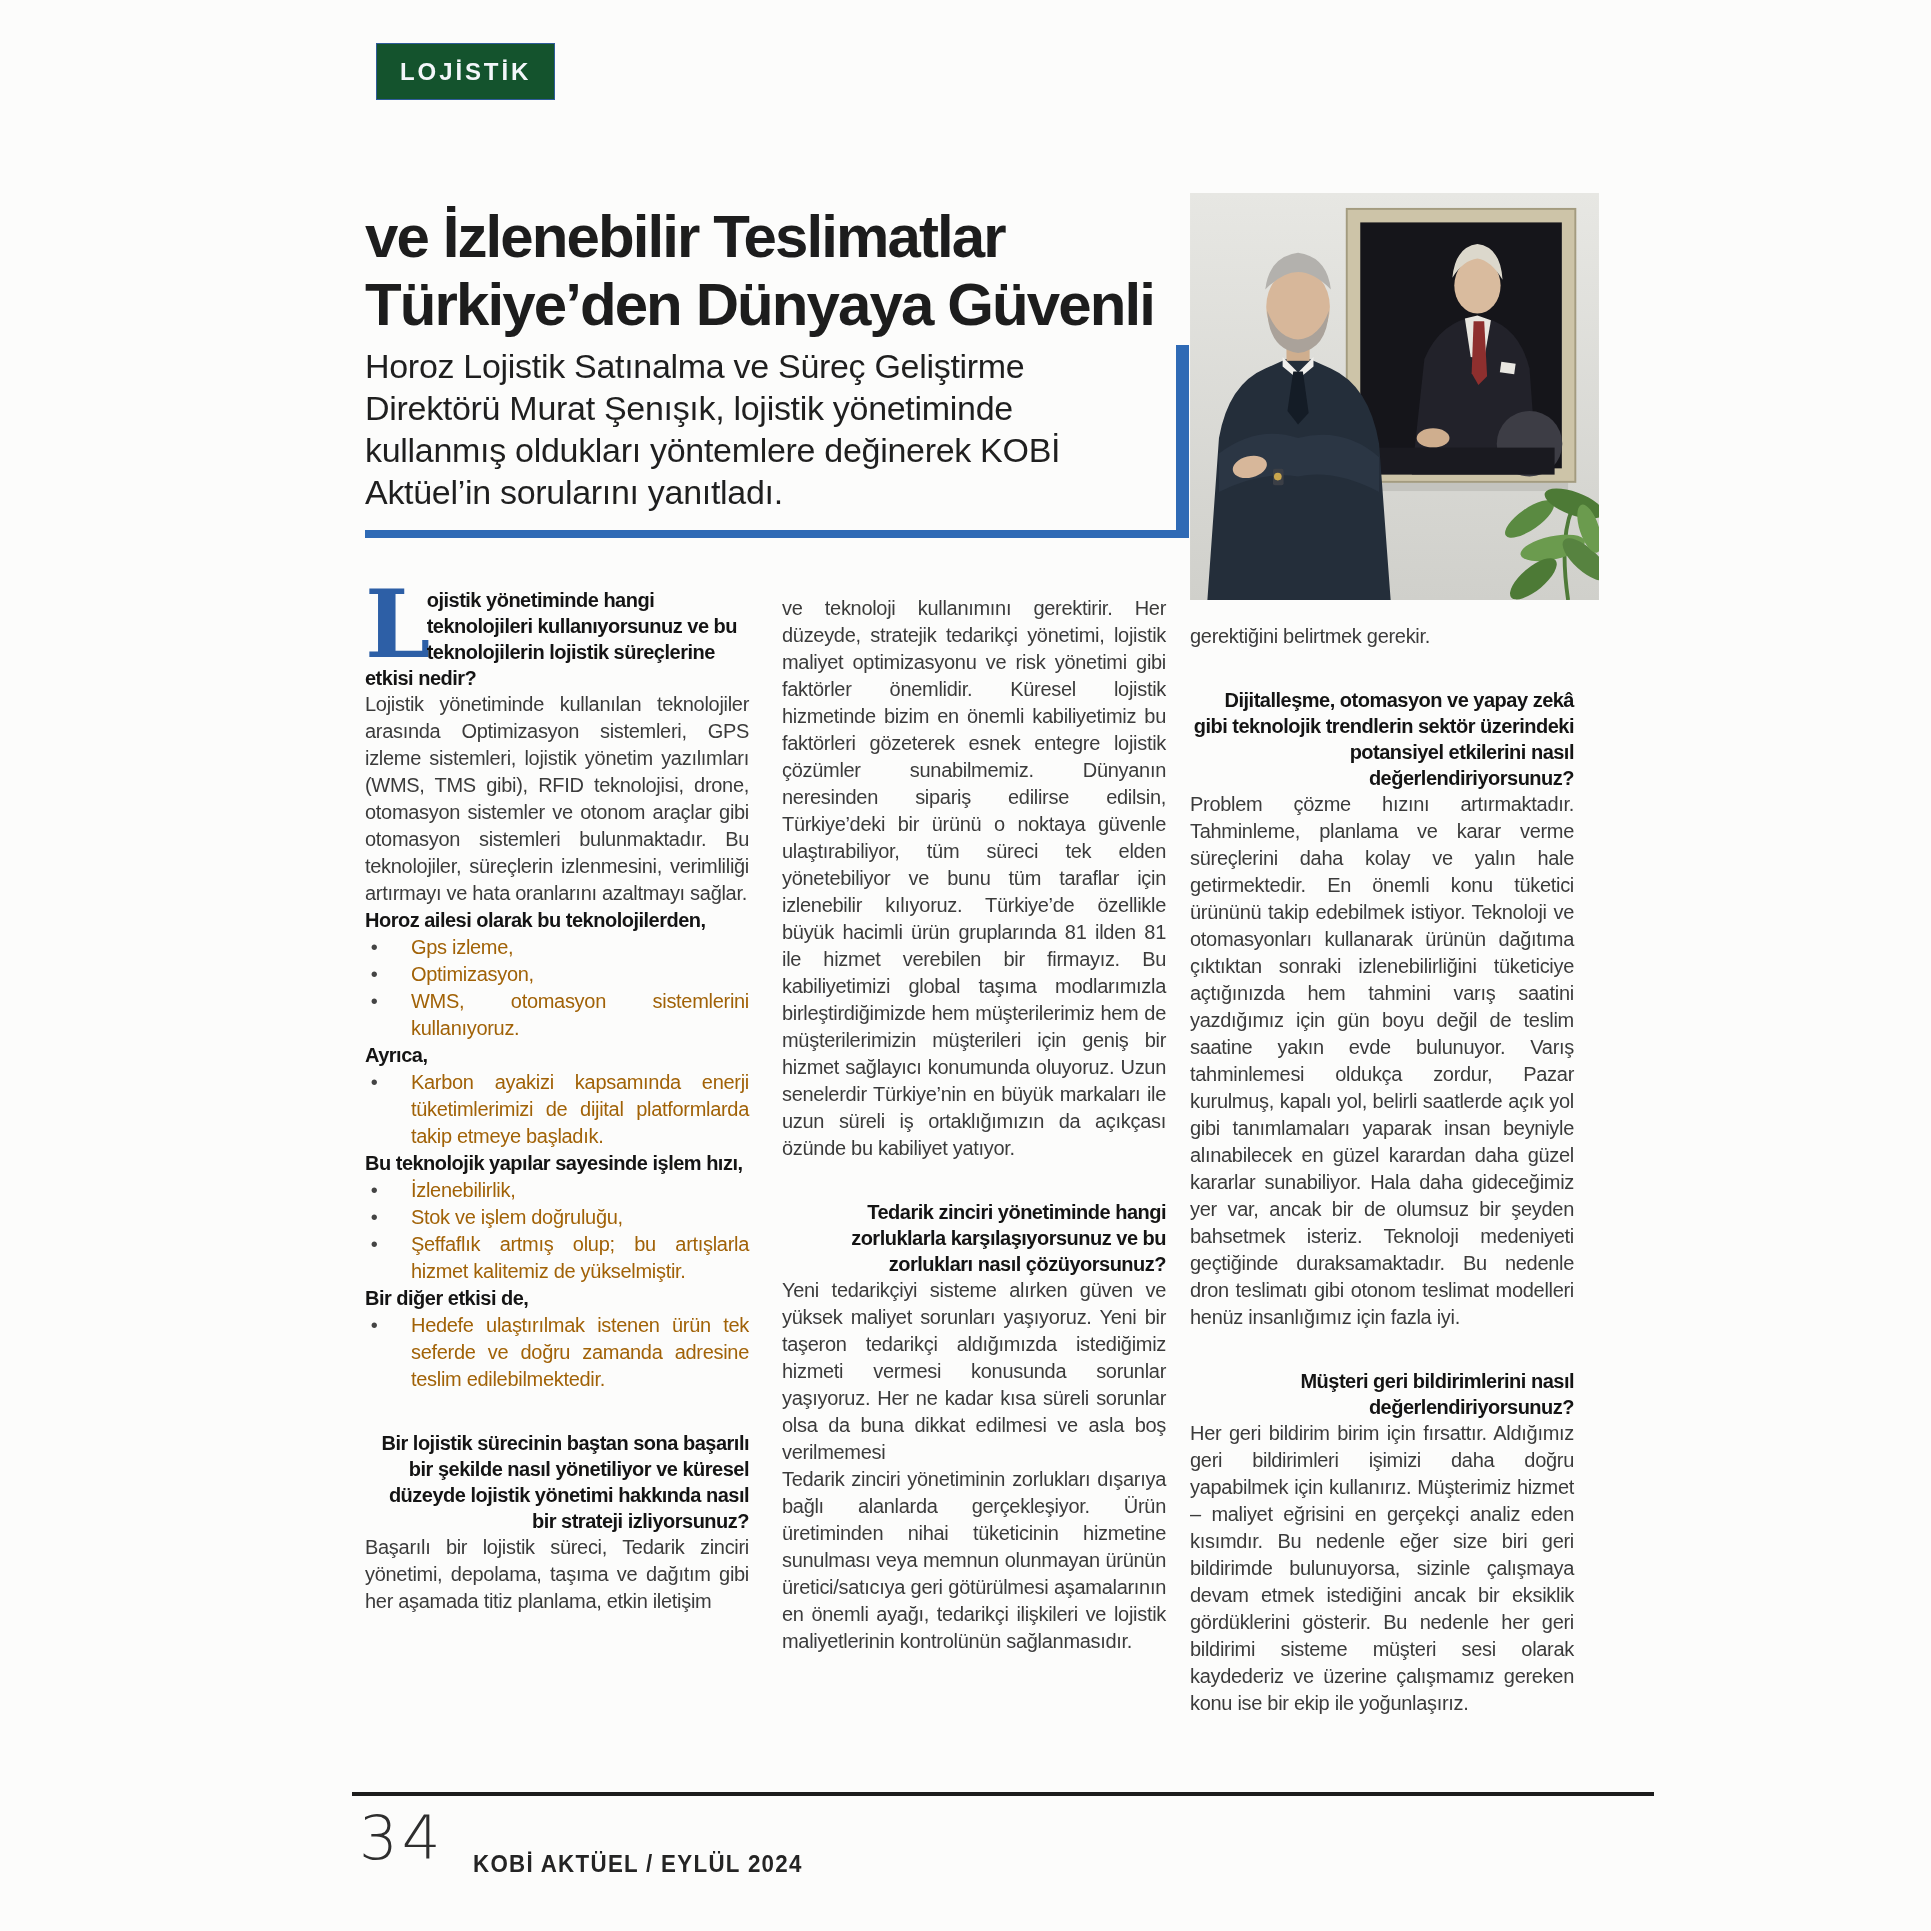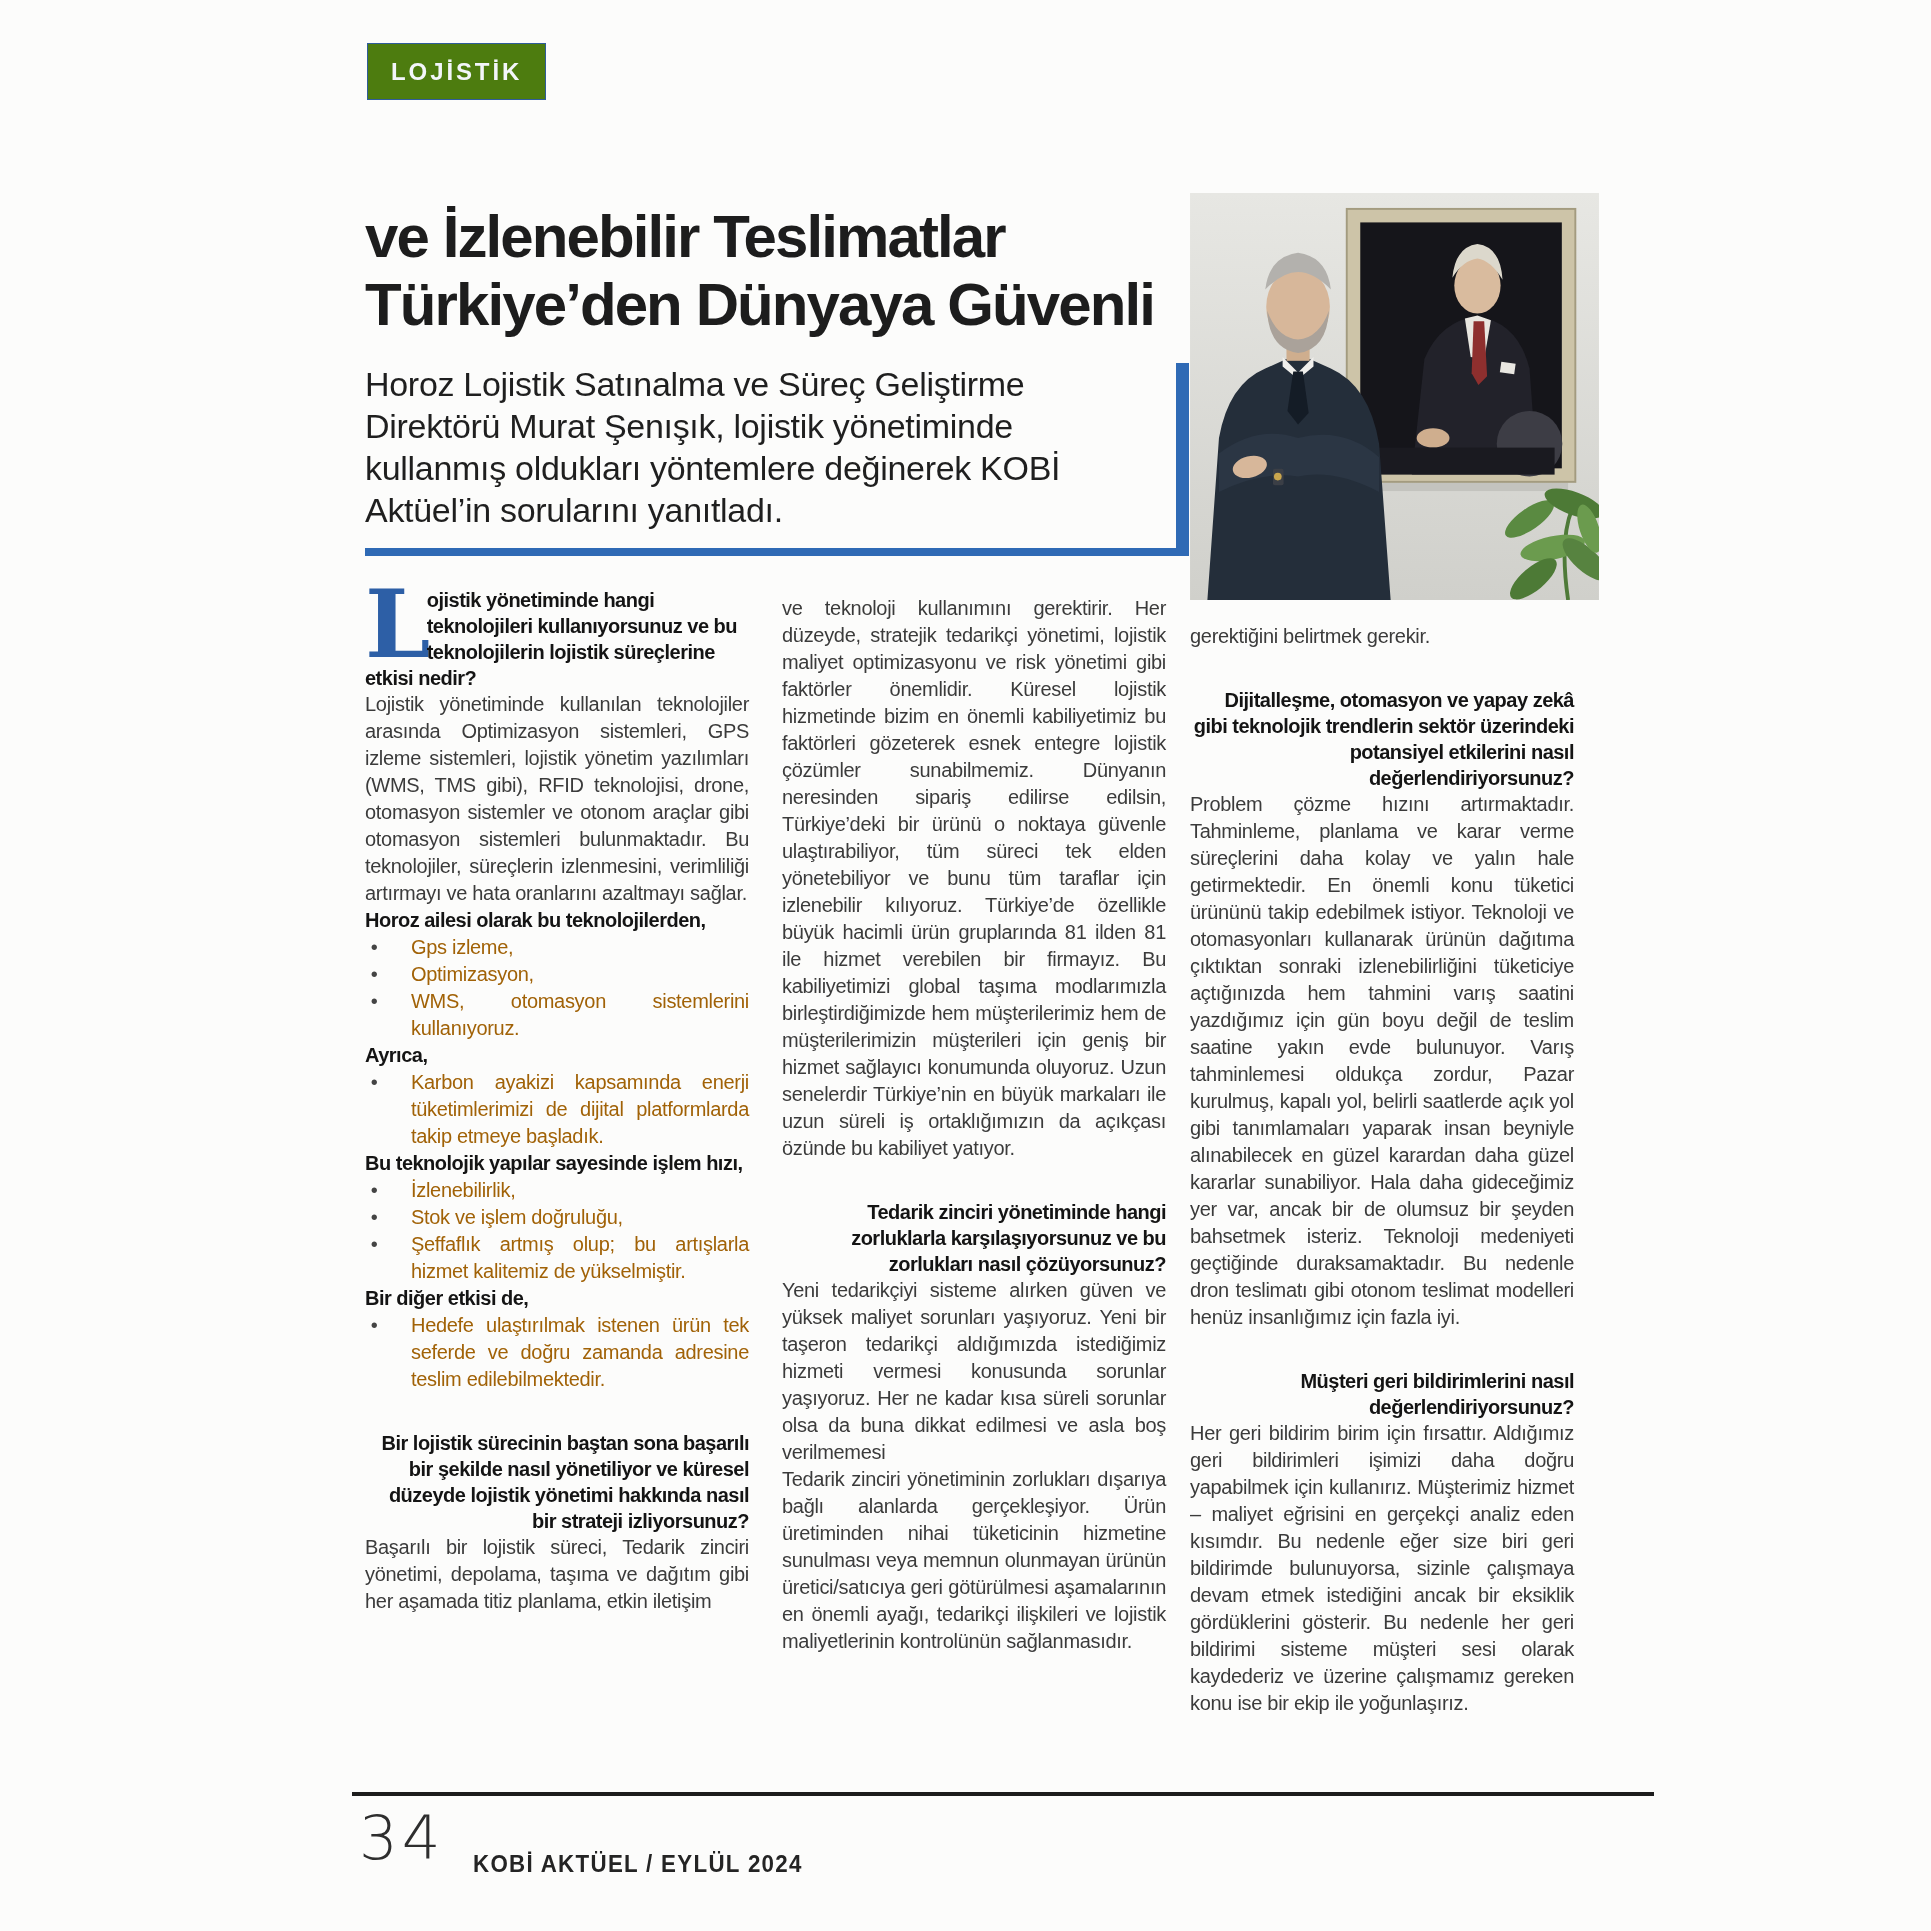--- a/index.html
+++ b/index.html
@@ -6,38 +6,38 @@
   body{
     width:1931px;height:1931px;position:relative;overflow:hidden;
     background:#fcfcfb;
     font-family:"Liberation Sans", sans-serif;
     color:#333;
   }
   .page{position:absolute;inset:0;}
 
   
   .tag{
-    position:absolute;left:367px;top:43px;
-    background:#4d7c0f;color:#f3f6fa;
+    position:absolute;left:376px;top:43px;
+    background:#14532d;color:#f3f6fa;
     font-size:24px;font-weight:700;letter-spacing:2.9px;
     padding:13.5px 23px;border:1px solid #30movedaf;
   }
   .tag{border:1px solid #2f5c99;}
 
   
   .title{
     position:absolute;left:365px;top:203px;width:830px;margin:0;
     font-size:60px;line-height:68px;font-weight:700;
     letter-spacing:-1.9px;color:#1d1d1d;
   }
   .title span{display:block;}
 
   
   .lead{
-    position:absolute;left:365px;top:363px;width:796px;height:185px;
+    position:absolute;left:365px;top:345px;width:796px;height:185px;
     border-right:13.5px solid #2f6ab5;border-bottom:8.7px solid #2f6ab5;
     padding-right:15.4px;
   }
   .lead p{
     margin:0;font-size:34px;line-height:42px;color:#1f1f1f;letter-spacing:-0.3px;
   }
 
   
   .photo{position:absolute;left:1190px;top:193px;width:409px;height:407px;}
   .photo svg{display:block;width:100%;height:100%;}

